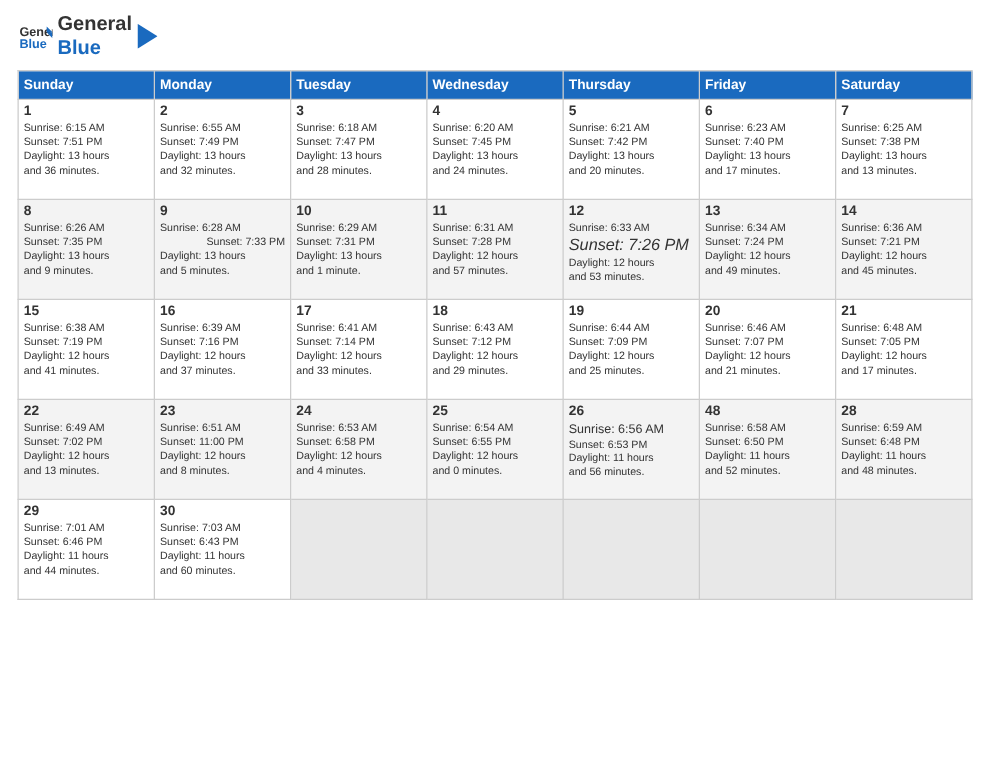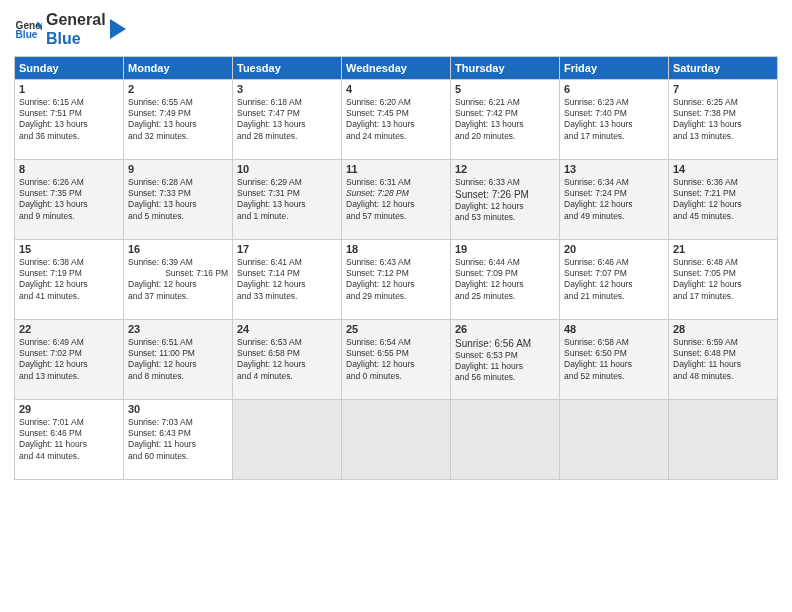--- a/index.html
+++ b/index.html
@@ -173,42 +173,42 @@
           <td>
             <span class="day-num">8</span>
             <div style="font-size: 8.5px; line-height: 1.3;">Sunrise: 6:26 AM</div>
             <div style="font-size: 8.5px; line-height: 1.3;">Sunset: 7:35 PM</div>
             <div style="font-size: 8.5px; line-height: 1.3;">Daylight: 13 hours</div>
             <div style="font-size: 8.5px; line-height: 1.3;">and 9 minutes.</div>
           </td>
           <td>
             <span class="day-num">9</span>
             <div style="font-size: 8.5px; line-height: 1.3;">Sunrise: 6:28 AM</div>
-            <div style="font-size: 8.5px; line-height: 1.3;">Sunset: 7:33 PM</div>
+            <div style="font-size: 8.5px; line-height: 1.3; text-align: right;">Sunset: 7:33 PM</div>
             <div style="font-size: 8.5px; line-height: 1.3;">Daylight: 13 hours</div>
             <div style="font-size: 8.5px; line-height: 1.3;">and 5 minutes.</div>
           </td>
           <td>
             <span class="day-num">10</span>
             <div style="font-size: 8.5px; line-height: 1.3;">Sunrise: 6:29 AM</div>
             <div style="font-size: 8.5px; line-height: 1.3;">Sunset: 7:31 PM</div>
             <div style="font-size: 8.5px; line-height: 1.3;">Daylight: 13 hours</div>
             <div style="font-size: 8.5px; line-height: 1.3;">and 1 minute.</div>
           </td>
           <td>
             <span class="day-num">11</span>
             <div style="font-size: 8.5px; line-height: 1.3;">Sunrise: 6:31 AM</div>
-            <div style="font-size: 8.5px; line-height: 1.3; font-style: italic;">Sunset: 7:28 PM</div>
+            <div style="font-size: 8.5px; line-height: 1.3;">Sunset: 7:28 PM</div>
             <div style="font-size: 8.5px; line-height: 1.3;">Daylight: 12 hours</div>
             <div style="font-size: 8.5px; line-height: 1.3;">and 57 minutes.</div>
           </td>
           <td>
             <span class="day-num">12</span>
             <div style="font-size: 8.5px; line-height: 1.3;">Sunrise: 6:33 AM</div>
-            <div style="font-size: 10px; line-height: 1.3;">Sunset: 7:26 PM</div>
+            <div style="font-size: 13px; line-height: 1.3; font-style: italic;">Sunset: 7:26 PM</div>
             <div style="font-size: 8.5px; line-height: 1.3;">Daylight: 12 hours</div>
             <div style="font-size: 8.5px; line-height: 1.3;">and 53 minutes.</div>
           </td>
           <td>
             <span class="day-num">13</span>
             <div style="font-size: 8.5px; line-height: 1.3;">Sunrise: 6:34 AM</div>
             <div style="font-size: 8.5px; line-height: 1.3;">Sunset: 7:24 PM</div>
             <div style="font-size: 8.5px; line-height: 1.3;">Daylight: 12 hours</div>
             <div style="font-size: 8.5px; line-height: 1.3;">and 49 minutes.</div>
           </td>
@@ -224,21 +224,21 @@
           <td>
             <span class="day-num">15</span>
             <div style="font-size: 8.5px; line-height: 1.3;">Sunrise: 6:38 AM</div>
             <div style="font-size: 8.5px; line-height: 1.3;">Sunset: 7:19 PM</div>
             <div style="font-size: 8.5px; line-height: 1.3;">Daylight: 12 hours</div>
             <div style="font-size: 8.5px; line-height: 1.3;">and 41 minutes.</div>
           </td>
           <td>
             <span class="day-num">16</span>
             <div style="font-size: 8.5px; line-height: 1.3;">Sunrise: 6:39 AM</div>
-            <div style="font-size: 8.5px; line-height: 1.3; text-align: right;">Sunset: 7:16 PM</div>
+            <div style="font-size: 8.5px; line-height: 1.3;">Sunset: 7:16 PM</div>
             <div style="font-size: 8.5px; line-height: 1.3;">Daylight: 12 hours</div>
             <div style="font-size: 8.5px; line-height: 1.3;">and 37 minutes.</div>
           </td>
           <td>
             <span class="day-num">17</span>
             <div style="font-size: 8.5px; line-height: 1.3;">Sunrise: 6:41 AM</div>
             <div style="font-size: 8.5px; line-height: 1.3;">Sunset: 7:14 PM</div>
             <div style="font-size: 8.5px; line-height: 1.3;">Daylight: 12 hours</div>
             <div style="font-size: 8.5px; line-height: 1.3;">and 33 minutes.</div>
           </td>

